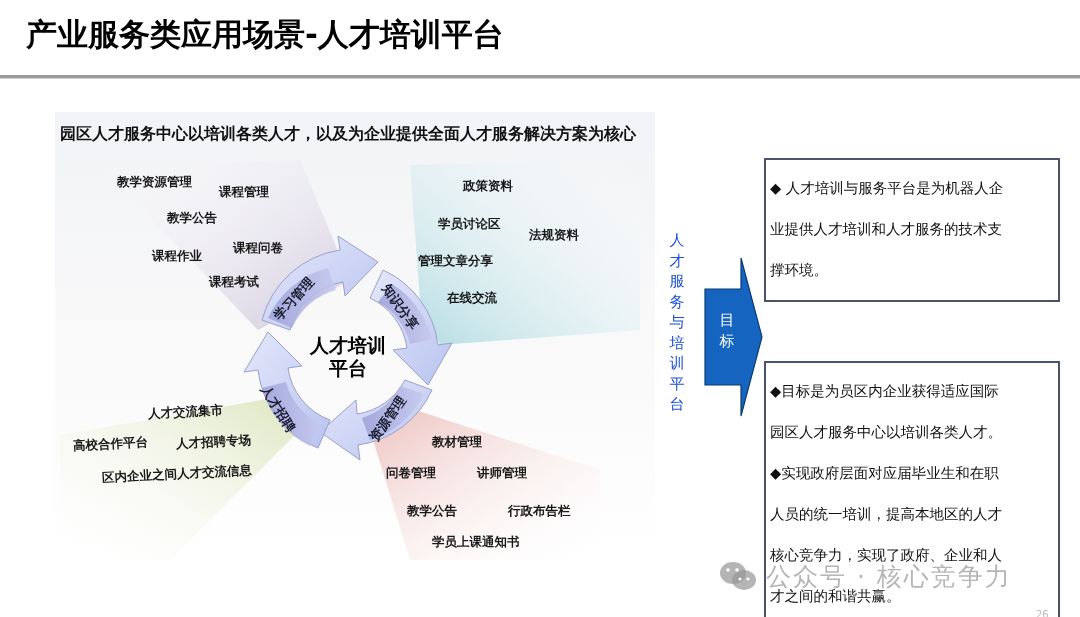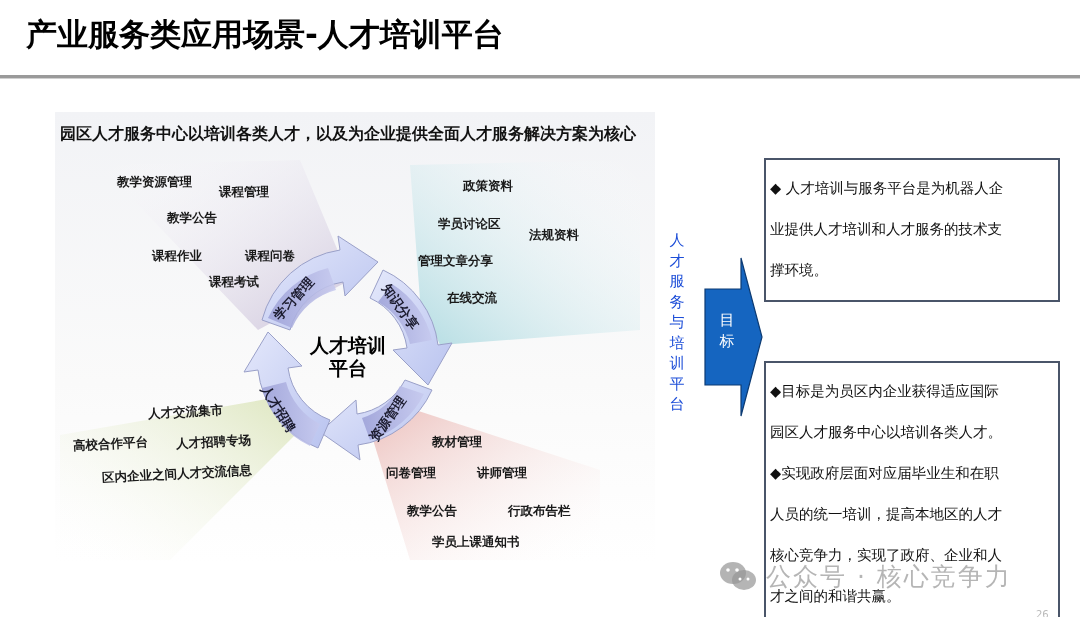--- a/index.html
+++ b/index.html
@@ -131,21 +131,21 @@
 <div class="seg-label" style="left:252px;top:400px;transform:rotate(58deg);">人才招聘</div>
 
 <div class="center-label">
   <div>人才培训</div>
   <div>平台</div>
 </div>
 
 <div class="item" style="left:117px;top:174px;">教学资源管理</div>
 <div class="item" style="left:219px;top:184px;">课程管理</div>
 <div class="item" style="left:167px;top:210px;">教学公告</div>
-<div class="item" style="left:233px;top:248px;margin-left:12px;">课程问卷</div>
+<div class="item" style="left:233px;top:240px;">课程问卷</div>
 <div class="item" style="left:152px;top:248px;">课程作业</div>
 <div class="item" style="left:209px;top:274px;">课程考试</div>
 
 <div class="item" style="left:463px;top:178px;">政策资料</div>
 <div class="item" style="left:529px;top:200px;margin-top:27px;">法规资料</div>
 <div class="item" style="left:438px;top:216px;">学员讨论区</div>
 <div class="item" style="left:418px;top:253px;">管理文章分享</div>
 <div class="item" style="left:447px;top:290px;">在线交流</div>
 
 <div class="item" style="left:432px;top:434px;">教材管理</div>

